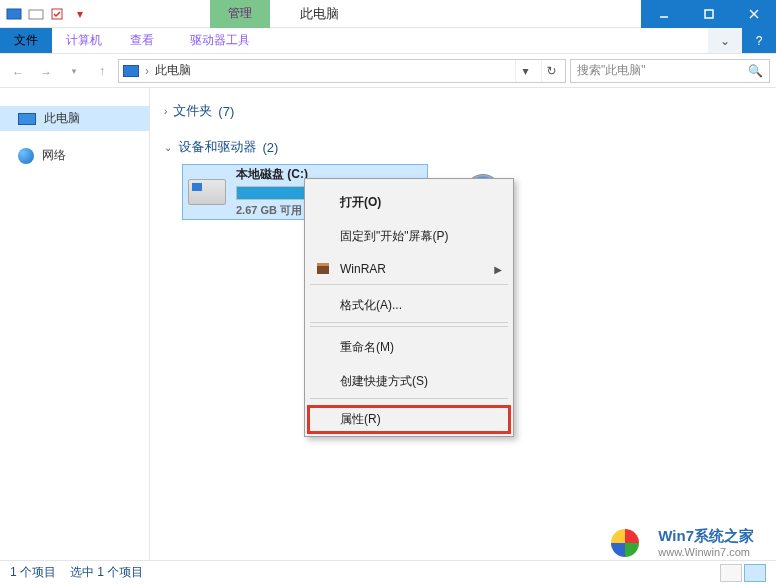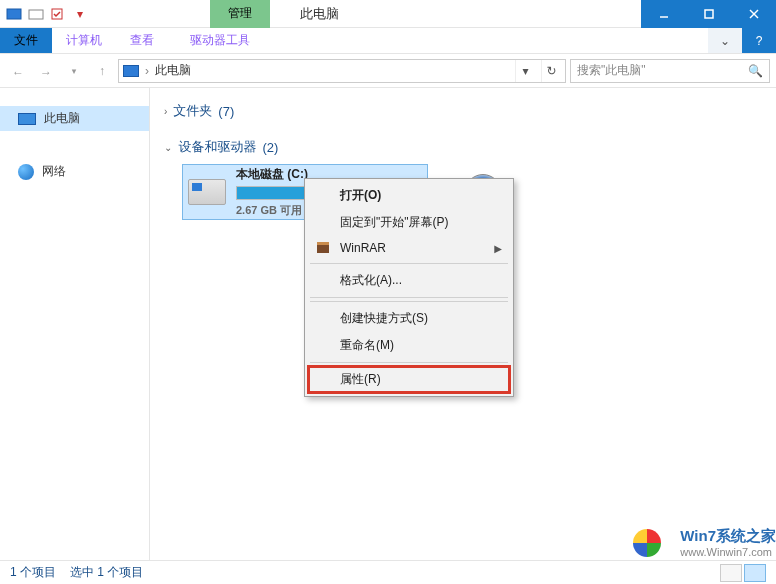--- a/index.html
+++ b/index.html
@@ -2,21 +2,21 @@
 <html><head>
 <meta charset="utf-8">
 <style>
 * { margin: 0; padding: 0; box-sizing: border-box; font-family: "Microsoft YaHei", "Segoe UI", sans-serif; }
 body { width: 776px; height: 584px; background: #fff; overflow: hidden; position: relative; font-size: 12px; }
 
 
 .titlebar { height: 28px; background: #fff; display: flex; align-items: center; border-bottom: 1px solid #e5e5e5; }
 .titlebar .sys-icons { display: flex; align-items: center; gap: 2px; padding-left: 4px; }
 .titlebar .sys-icons span { width: 20px; height: 20px; display: flex; align-items: center; justify-content: center; }
-.titlebar .tab-mgmt { background: #7cc68d; color: #000000; padding: 6px 18px; font-size: 12px; margin-left: 120px; height: 28px; display: flex; align-items: center; }
+.titlebar .tab-mgmt { background: #7cc68d; color: #701a75; padding: 6px 18px; font-size: 12px; margin-left: 120px; height: 28px; display: flex; align-items: center; }
 .titlebar .title-text { margin-left: 30px; color: #333; font-size: 13px; }
 .titlebar .win-controls { margin-left: auto; display: flex; }
 .titlebar .win-controls div { width: 45px; height: 28px; display: flex; align-items: center; justify-content: center; color: #fff; }
 .win-min, .win-max { background: #1979ca; }
 .win-close { background: #1979ca; }
 
 
 .ribbon { height: 26px; background: #fff; display: flex; align-items: stretch; border-bottom: 1px solid #e5e5e5; position: relative; }
 .ribbon .file-tab { background: #1979ca; color: #000000; padding: 0 14px; display: flex; align-items: center; font-size: 12px; }
 .ribbon .tab { padding: 0 14px; display: flex; align-items: center; color: #8b5cf6; font-size: 12px; }
@@ -57,35 +57,35 @@
 .drive .hdd::before { content:""; position:absolute; left:3px; top:3px; width:10px; height:8px; background:#2e7cd6; }
 .drive .dvd { width: 36px; height: 36px; border-radius: 50%; background: radial-gradient(circle,#fff 20%, #8ab6e8 40%, #5a8fd0 60%, #e8e8e8 80%); border: 1px solid #888; }
 .drive .dinfo { flex: 1; display: flex; flex-direction: column; gap: 3px; }
 .drive .dname { font-size: 12px; color: #222; }
 .drive .bar { width: 100%; height: 14px; background: #e8e8e8; border: 1px solid #bcbcbc; position: relative; }
 .drive .bar .fill { position: absolute; left: 0; top: 0; bottom: 0; background: #26a0da; }
 .drive .dtext { font-size: 11px; color: #666; }
 
 
 .ctxmenu { position: absolute; left: 304px; top: 178px; width: 210px; background: #f2f2f2; border: 1px solid #a0a0a0; box-shadow: 3px 3px 6px rgba(0,0,0,.25); padding: 3px; z-index: 50; }
-.ctxmenu .mi { padding: 5px 8px 5px 32px; font-size: 12px; color: #222; display: flex; align-items: center; position: relative; }
+.ctxmenu .mi { padding: 5px 8px 5px 32px; font-size: 12px; color: #222; display: flex; align-items: center; position: relative; margin-top: 7px; }
 .ctxmenu .mi.bold { font-weight: bold; }
 .ctxmenu .sep { height: 1px; background: #d0d0d0; margin: 3px 2px; }
 .ctxmenu .mi .micon { position: absolute; left: 6px; width: 18px; height: 18px; display: flex; align-items: center; justify-content: center; }
 .ctxmenu .mi .arrow { margin-left: auto; color: #555; font-size: 10px; }
 .ctxmenu .mi.highlight { outline: 3px solid #d93a2b; outline-offset: -2px; }
 
 
 .statusbar { position: absolute; left: 0; bottom: 0; right: 0; height: 24px; border-top: 1px solid #e5e5e5; display: flex; align-items: center; padding: 0 10px; font-size: 12px; color: #1a4f8a; gap: 14px; background: #fff; }
 .statusbar .viewbtns { margin-left: auto; display: flex; gap: 2px; }
 .statusbar .vb { width: 22px; height: 18px; border: 1px solid #ccc; background: #f7f7f7; }
 .statusbar .vb.active { background: #cde8ff; border-color: #7ab8e8; }
 
 
-.watermark { position: absolute; right: 0; bottom: 26px; display: flex; align-items: center; gap: 19px; color: #666; font-size: 12px; }
+.watermark { position: absolute; right: 22px; bottom: 26px; display: flex; align-items: center; gap: 19px; color: #666; font-size: 12px; }
 .watermark .logo { width: 28px; height: 28px; border-radius: 50%; background: conic-gradient(#e33 0 25%, #3a3 0 50%, #36c 0 75%, #fc3 0 100%); }
 .watermark .t1 { color: #2a6db3; font-weight: bold; font-size: 15px; }
 .watermark .t2 { color: #888; font-size: 11px; }
 
 svg { display: block; }
 </style>
 </head>
 <body>
 
 <div class="titlebar">
@@ -157,21 +157,21 @@
     <span class="sicon">🔍</span>
   </div>
 </div>
 
 <div class="body">
   <div class="sidebar">
     <div class="item sel">
       <span class="pc-mini"></span>
       <span>此电脑</span>
     </div>
-    <div class="item" style="margin-top:28px;">
+    <div class="item" style="margin-top:12px;">
       <span class="net-mini"></span>
       <span>网络</span>
     </div>
   </div>
 
   <div class="content">
     <div class="group-header">
       <span class="chev">›</span>
       <span>文件夹</span>
       <span class="count">(7)</span>
@@ -221,24 +221,24 @@
     <span>WinRAR</span>
     <span class="arrow">▶</span>
   </div>
   <div class="sep"></div>
   <div class="mi">
       <span>格式化(A)...</span>
     </div>
   <div class="sep"></div>
   <div class="sep"></div>
   <div class="mi">
+      <span>重命名(M)</span>
+    </div>
+  <div class="mi">
       <span>创建快捷方式(S)</span>
-    </div>
-  <div class="mi">
-      <span>重命名(M)</span>
     </div>
   <div class="sep"></div>
   <div class="mi highlight">
       <span>属性(R)</span>
     </div>
 </div>
 
 <div class="watermark">
   <div class="logo"></div>
   <div>

